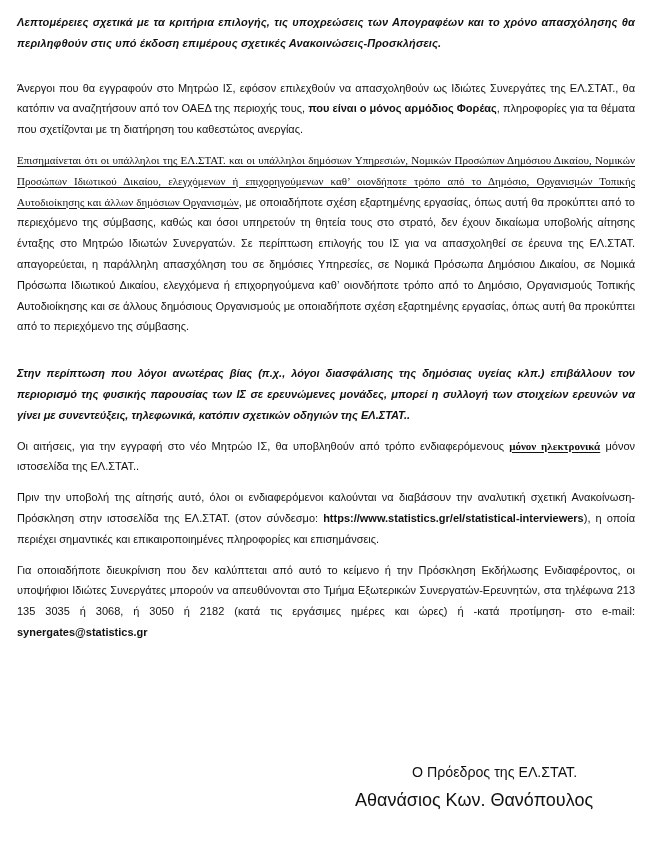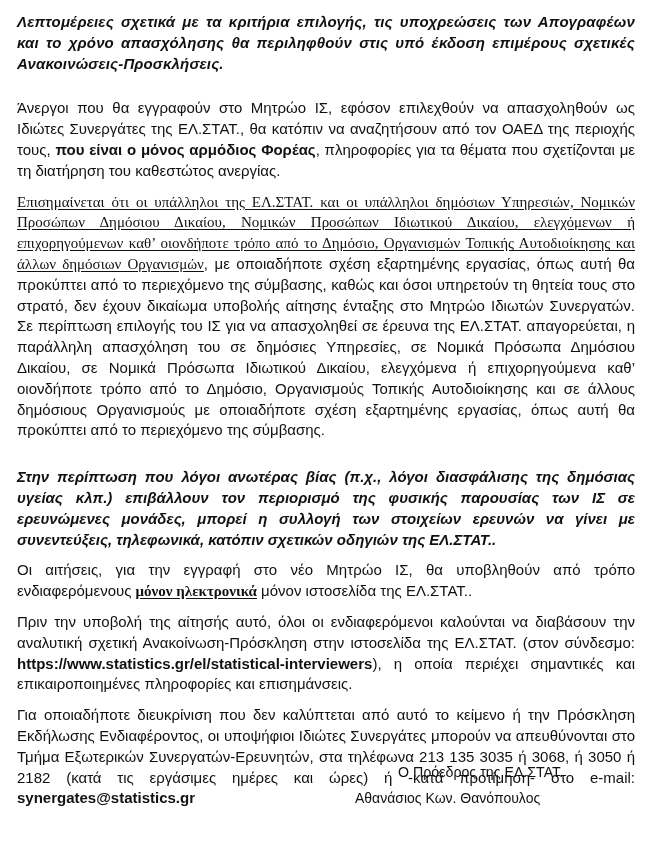--- a/index.html
+++ b/index.html
@@ -3,30 +3,30 @@
 <meta charset="utf-8">
 <style>
   html, body { margin: 0; padding: 0; background: #ffffff; }
   body {
     width: 652px; height: 867px; overflow: hidden; position: relative;
     font-family: "Liberation Sans", "DejaVu Sans", sans-serif;
     color: #111111;
   }
   .page { position: absolute; left: 17px; top: 12px; width: 618px; }
   .p {
-    margin: 0; font-size: 15px; line-height: 20.8px;
+    margin: 0; font-size: 11px; line-height: 20.8px;
     text-align: justify; text-justify: inter-word;
   }
   .heading { font-weight: bold; font-style: italic; letter-spacing: 0.15px; }
   .gap { height: 10px; }
   .gap-lg { height: 24px; }
   .u { text-decoration: underline; text-underline-offset: 2px; font-family: Liberation Serif, serif; }
   .b { font-weight: bold; }
   .bi { font-weight: bold; font-style: italic; margin-top: 16px; }
-  .sig-title { top: 764px; left: 398px; position: absolute; }
+  .sig-title { top: 764px; left: 412px; position: absolute; }
   .sig-name { top: 790px; left: 355px; position: absolute; }
 </style>
 </head>
 <body>
 
 <div class="page">
 
   <p class="p heading">Λεπτομέρειες σχετικά με τα κριτήρια επιλογής, τις υποχρεώσεις των Απογραφέων και το χρόνο απασχόλησης θα περιληφθούν στις υπό έκδοση επιμέρους σχετικές Ανακοινώσεις-Προσκλήσεις.</p>
 
   <div class="gap-lg"></div>
@@ -49,13 +49,13 @@
 
   <p class="p"><span>Πριν την υποβολή της αίτησής αυτό, όλοι οι ενδιαφερόμενοι καλούνται να διαβάσουν την αναλυτική σχετική Ανακοίνωση-Πρόσκληση στην ιστοσελίδα της ΕΛ.ΣΤΑΤ. (στον σύνδεσμο: </span><span class="b">https://www.statistics.gr/el/statistical-interviewers</span><span>), η οποία περιέχει σημαντικές και επικαιροποιημένες πληροφορίες και επισημάνσεις.</span></p>
 
   <div class="gap"></div>
 
   <p class="p"><span>Για οποιαδήποτε διευκρίνιση που δεν καλύπτεται από αυτό το κείμενο ή την Πρόσκληση Εκδήλωσης Ενδιαφέροντος, οι υποψήφιοι Ιδιώτες Συνεργάτες μπορούν να απευθύνονται στο Τμήμα Εξωτερικών Συνεργατών-Ερευνητών, στα τηλέφωνα 213 135 3035 ή 3068, ή 3050 ή 2182 (κατά τις εργάσιμες ημέρες και ώρες) ή -κατά προτίμηση- στο e-mail: </span><span class="b">synergates@statistics.gr</span></p>
 
 </div>
 
 <div class="sig-title" style="font-size:14.2px;">Ο Πρόεδρος της ΕΛ.ΣΤΑΤ.</div>
-<div class="sig-name" style="font-size:14px;">Αθανάσιος Κων. Θανόπουλος</div>
+<div class="sig-name" style="font-size:18px;">Αθανάσιος Κων. Θανόπουλος</div>
 
 </body></html>

